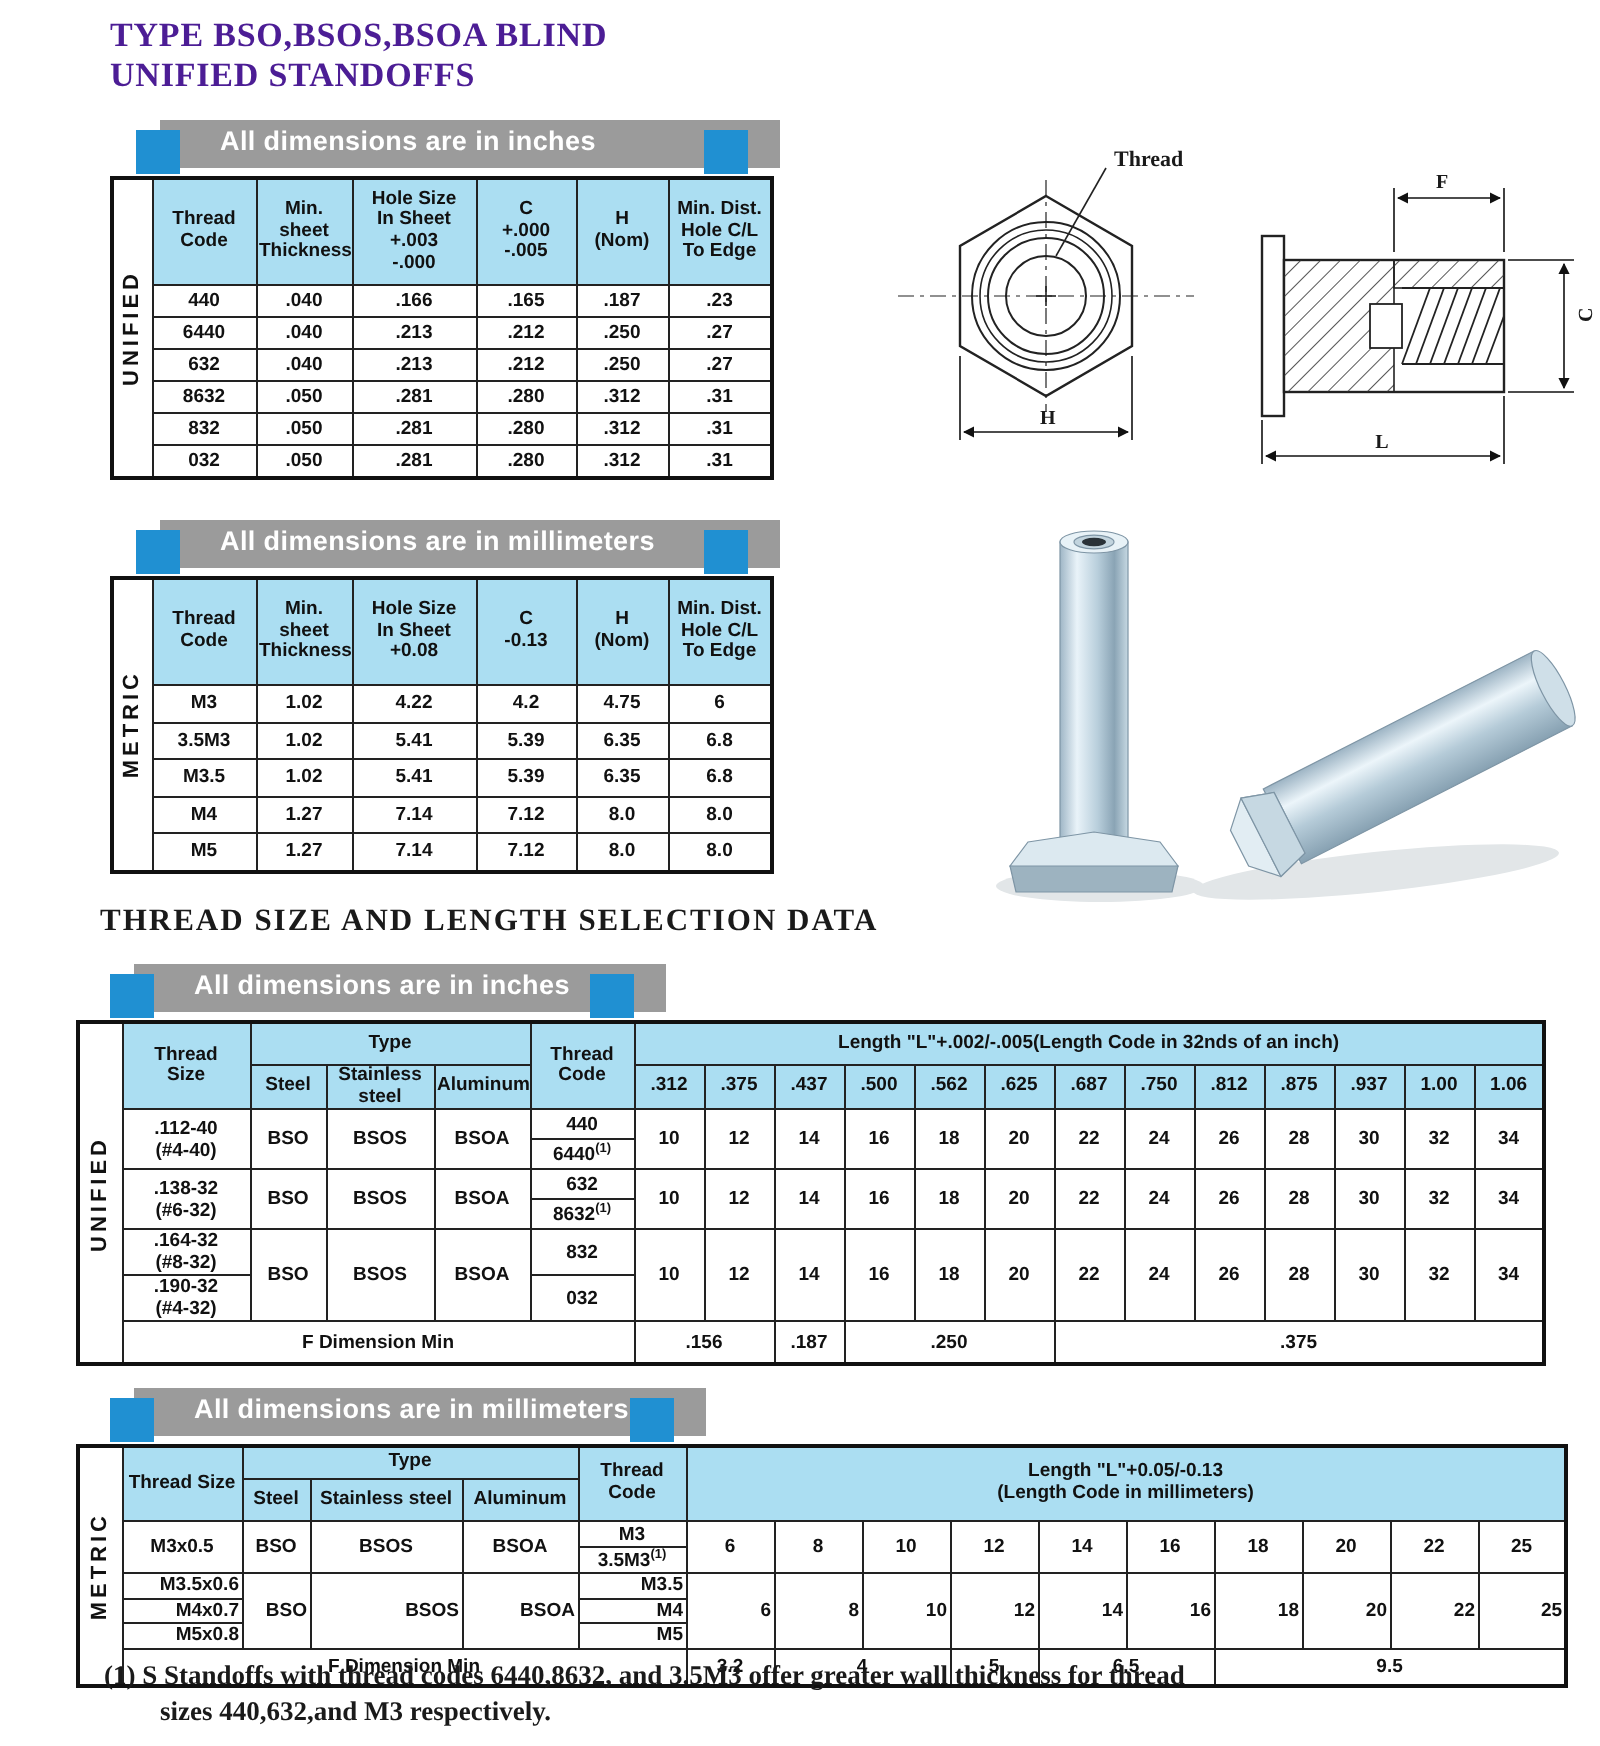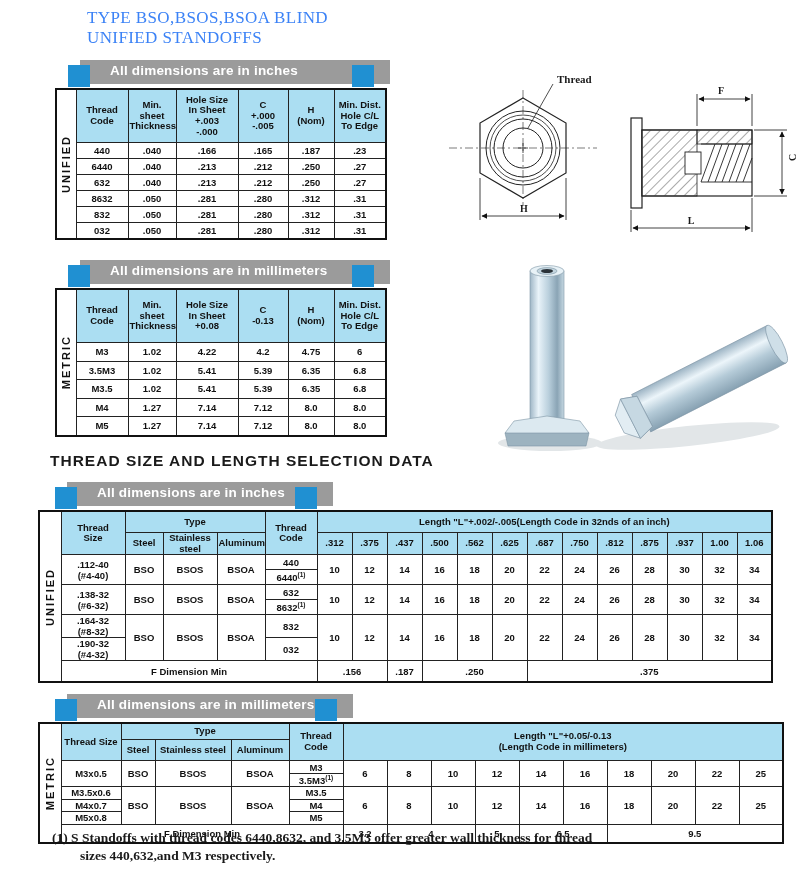--- a/index.html
+++ b/index.html
@@ -1,23 +1,23 @@
 <!DOCTYPE html>
 <html><head>
 <meta charset="utf-8">
 <style>
   html,body{margin:0;padding:0;background:#ffffff;}
   #page{position:relative;width:800px;height:873px;background:#fff;overflow:hidden;
         font-family:"Liberation Sans",sans-serif;color:#111;}
   .abs{position:absolute;}
 
-  .doc-title{font-family:"Liberation Serif",serif;font-weight:normal;font-size:17px;
-             line-height:1.18;letter-spacing:.4px;color:#3b82f6;margin-left:32px;}
-
-  .sect-title{font-family:Liberation Sans, sans-serif;font-weight:bold;font-size:15.5px;
+  .doc-title{font-family:"Liberation Serif",serif;font-weight:bold;font-size:17px;
+             line-height:1.18;letter-spacing:.4px;color:#4c1d95;}
+
+  .sect-title{font-family:Liberation Serif, serif;font-weight:bold;font-size:15.5px;
               letter-spacing:1px;color:#1a1a1a;}
 
   
   .banner{position:absolute;height:43px;}
   .banner .bar{position:absolute;left:12px;right:0;top:0;height:24px;background:#9b9b9b;}
   .banner .sq{position:absolute;width:22px;height:22px;background:#2090d2;}
   .banner .sq.left{left:0;top:5px;}
   .banner .sq.right{right:16px;top:5px;}
   .banner .txt{position:absolute;left:42px;top:3px;color:#fff;font-weight:bold;
                font-size:13.5px;letter-spacing:.2px;white-space:nowrap;}
@@ -32,21 +32,21 @@
   sup.fn{font-size:6.5px;vertical-align:super;line-height:0;}
 
   #table1 tr.data td{height:15px;}
   #table2 tr.data td{height:17.5px;}
   #table1 td.hdc, #table2 td.hdc{height:52px;}
 
   #table3 tr.hr1 td{height:20px;} #table3 tr.hr2 td{height:21px;}
   #table3 tr.sub td{height:14px;} #table3 tr.sub2 td{height:19px;}
   #table3 tr.frow td{height:20px;}
   #table4 tr.hr1 td{height:15px;} #table4 tr.hr2 td{height:20px;}
-  #table4 tr.sub td{height:12px;} #table4 tr.sub2 td{height:11.5px;}
+  #table4 tr.sub td{height:12px;} #table4 tr.sub2 td{height:11.5px;text-align:right;}
   #table4 tr.frow td{height:17px;}
 
   .footnote{font-family:"Liberation Serif",serif;font-size:13.5px;font-weight:bold;
             line-height:1.3;color:#1a1a1a;}
   .footnote .l2{padding-left:28px;}
 
   svg text{font-family:"Liberation Serif",serif;font-weight:bold;fill:#1a1a1a;}
 </style>
 </head>
 <body>

